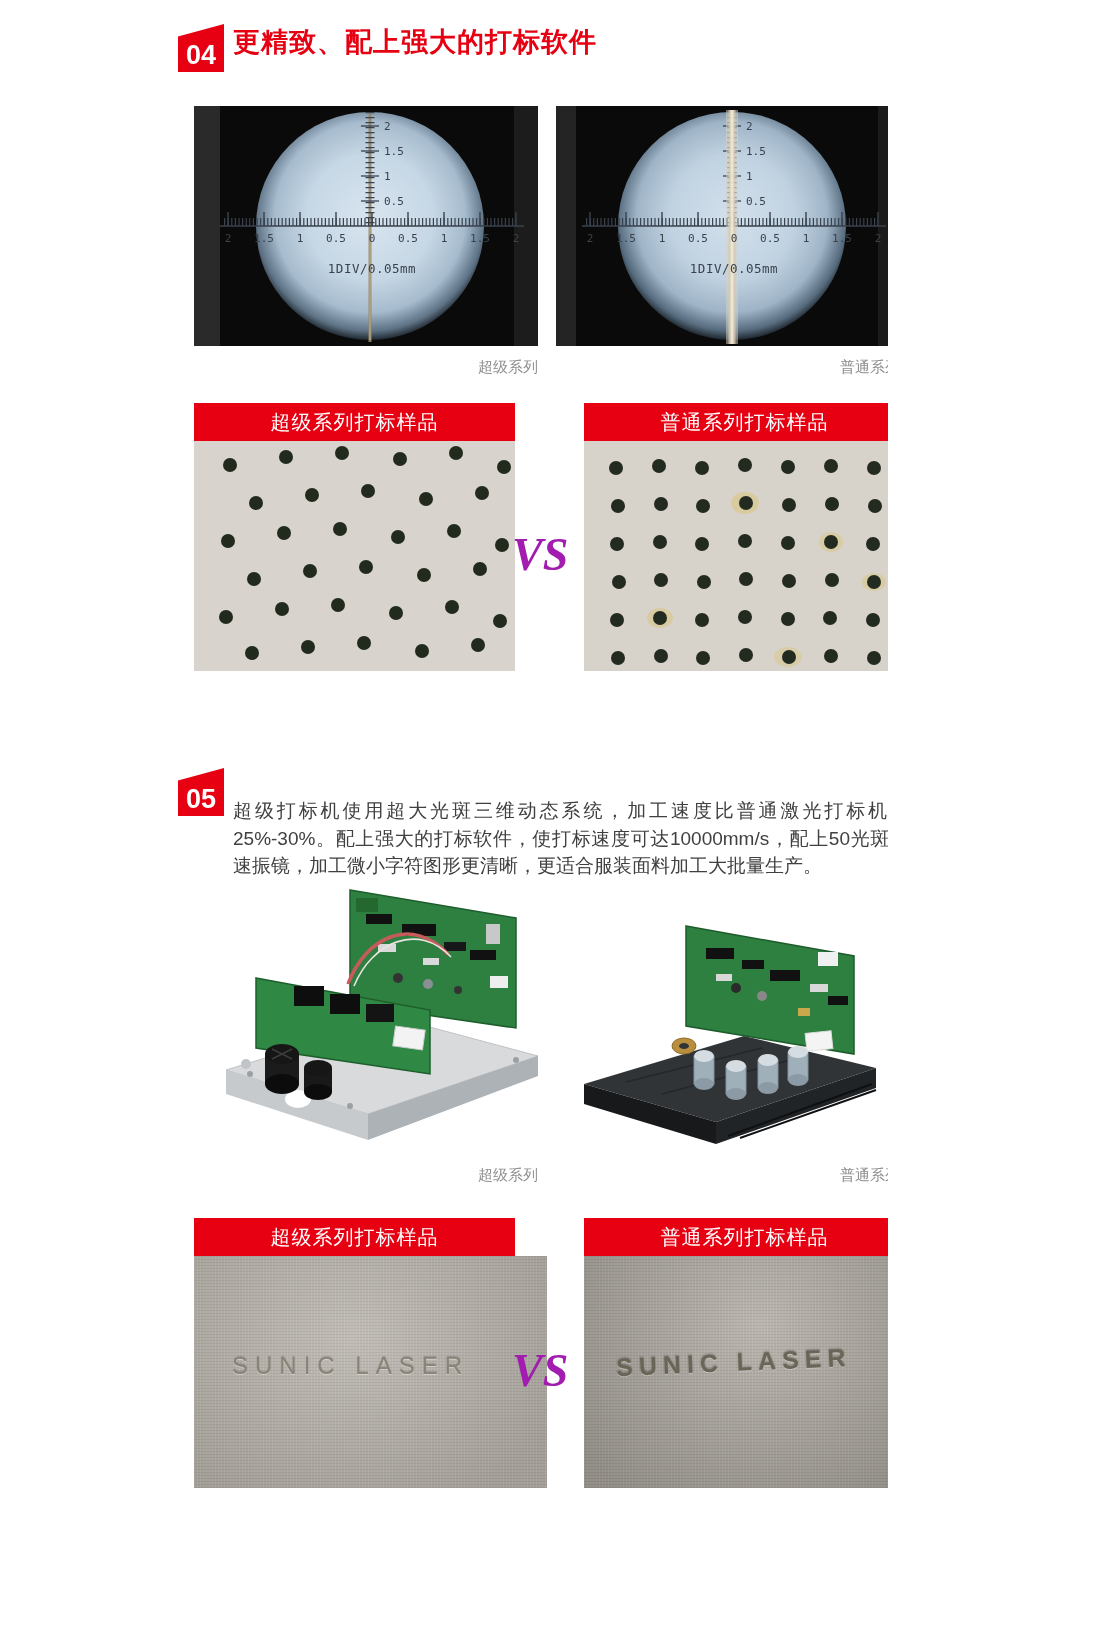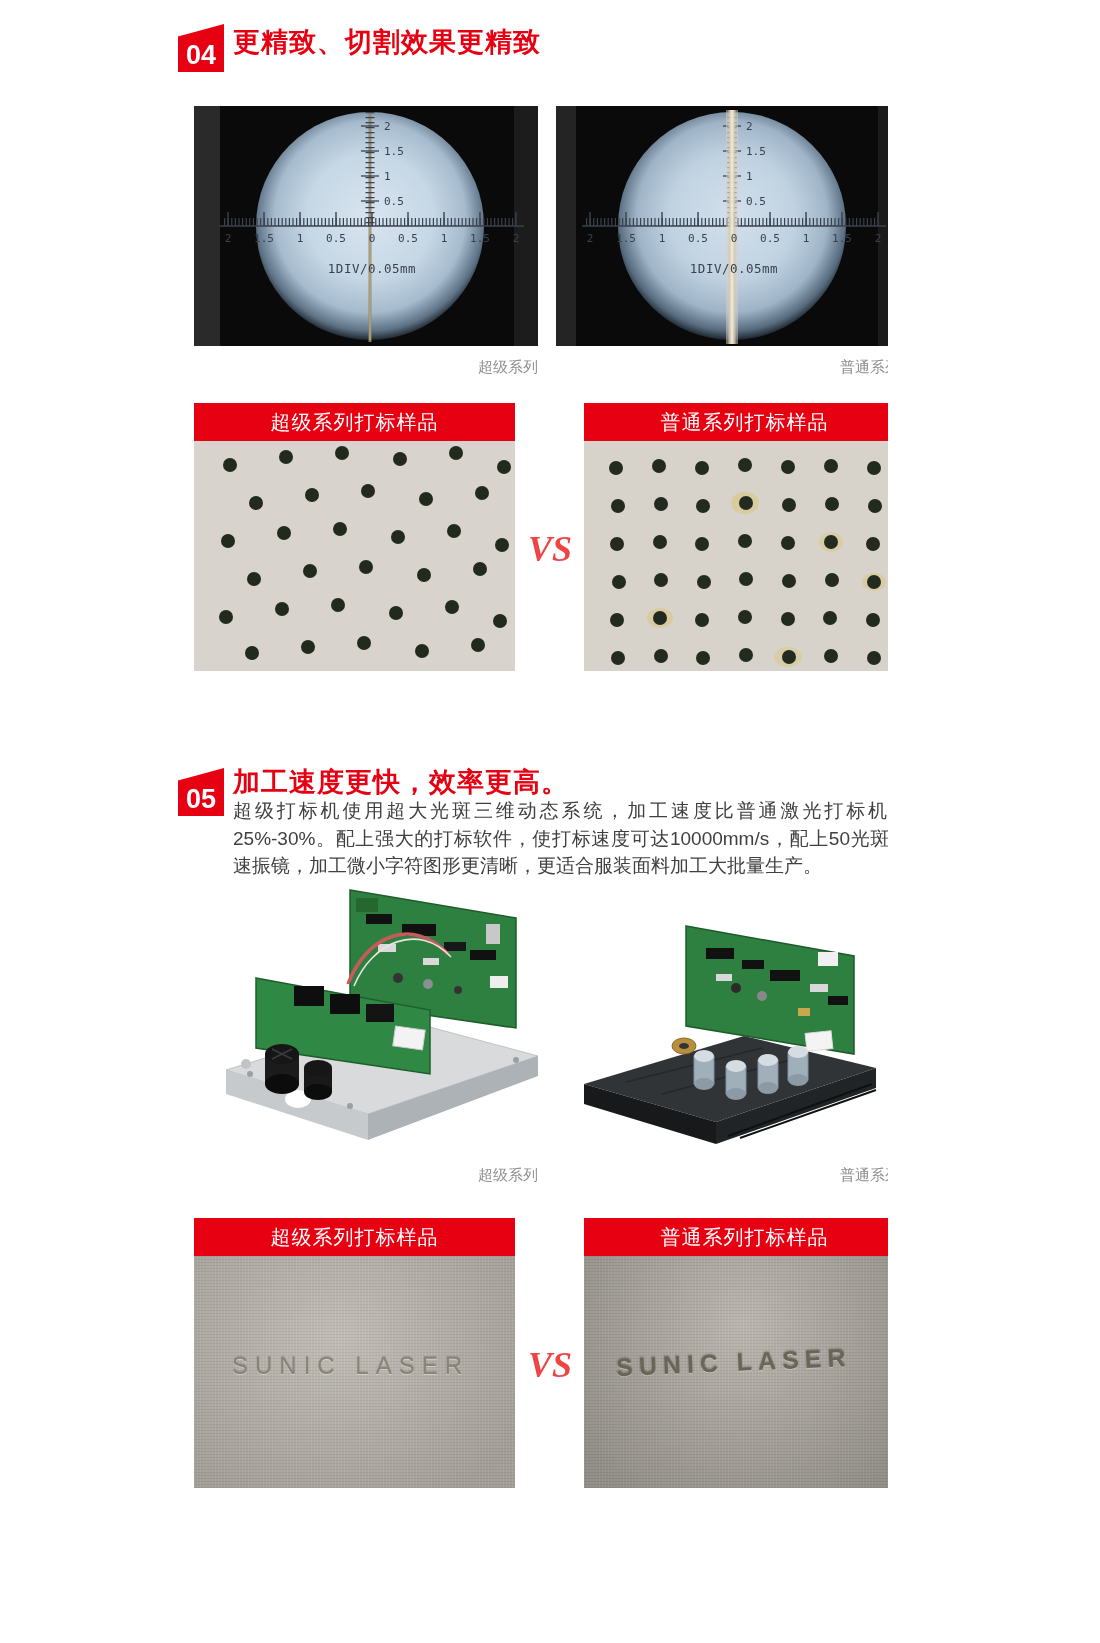--- a/index.html
+++ b/index.html
@@ -15,52 +15,52 @@
   .sec-title{color:#e60012;font-size:27px;font-weight:bold;letter-spacing:1px;white-space:nowrap;}
   .sec-sub{color:#404040;font-size:19px;white-space:nowrap;}
   .sec-body{color:#404040;font-size:19px;line-height:27.5px;text-align:justify;}
 
   .caption{color:#8f8f8f;font-size:15px;text-align:right;}
 
   .redbar{height:38px;background:#e60012;color:#ffffff;font-size:20px;
           display:flex;align-items:center;justify-content:center;letter-spacing:1px;}
 
   .vs{font-family:"Liberation Serif","DejaVu Serif",serif;font-style:italic;font-weight:bold;
-      color:#ef4444;font-size:36px;text-align:center;}
+      color:#a21caf;font-size:46px;}
 
   .col-l{left:194px;width:321px;}
   .col-r{left:584px;width:321px;}
   .imgcol-l{left:194px;width:344px;}
   .imgcol-r{left:556px;width:344px;}
 
   .photo{display:block;}
 
   .fabric{background-color:#b6b1a9;
     background-image:
       repeating-linear-gradient(90deg, rgba(255,255,255,.10) 0 1px, rgba(0,0,0,0) 1px 3px),
       repeating-linear-gradient(0deg, rgba(0,0,0,.07) 0 1px, rgba(0,0,0,0) 1px 3px);
-    overflow:hidden;}
+    overflow:hidden;padding-left:32px;}
   .fabric .shade{position:absolute;inset:0;
     background:radial-gradient(ellipse at 45% 35%, rgba(255,255,255,.14), rgba(0,0,0,.10) 85%);}
   .fabric .shade.dark{background:radial-gradient(ellipse at 50% 30%, rgba(255,255,255,.10), rgba(0,0,0,.18) 90%);}
   .mark{position:absolute;font-size:24px;letter-spacing:7px;color:#8a8478;
         text-shadow:0 1px 0 rgba(255,255,255,.35), 0 -1px 1px rgba(0,0,0,.18);white-space:nowrap;}
   .mark.deep{font-size:25px;font-weight:bold;color:#6b6558;letter-spacing:6px;
         transform:rotate(-2.5deg);
         text-shadow:0 1px 0 rgba(255,255,255,.3), 0 -1px 2px rgba(0,0,0,.3);}
 </style>
 </head>
 <body>
 
 <div id="page">
 
   <div class="abs badge" style="left:178px;top:24px;">
     <span>04</span>
   </div>
-  <div class="abs sec-title" style="left:233px;top:24px;">更精致、切割效果更精致</div>
+  <div class="abs sec-title" style="left:233px;top:24px;">更精致、配上强大的打标软件</div>
 
   <div class="abs" style="left:194px;top:106px;">
     <svg class="photo" width="344" height="240" viewBox="0 0 344 240">
       <defs>
         <radialGradient id="lensL" cx="50%" cy="46%" r="55%">
           <stop offset="0%" stop-color="#d8e5f0"></stop>
             <stop offset="50%" stop-color="#c6d7e5"></stop>
           <stop offset="76%" stop-color="#a6bbcd"></stop>
             <stop offset="91%" stop-color="#5d7284"></stop>
           <stop offset="100%" stop-color="#11161c"></stop>
@@ -271,21 +271,20 @@
           <circle cx="290" cy="217" r="7"></circle>
       </g>
     </svg>
   </div>
 
   <div class="abs vs" style="left:512px;top:528px;width:76px;">VS</div>
 
   <div class="abs badge" style="left:178px;top:768px;">
     <span>05</span>
   </div>
-  <div class="abs sec-title" style="left:233px;top:764px;">加工速度更快，效率更高。</div>
   <div class="abs sec-body" style="left:233px;top:797px;width:676px;">超级打标机使用超大光斑三维动态系统，加工速度比普通激光打标机快25%-30%。配上强大的打标软件，使打标速度可达10000mm/s，配上50光斑高速振镜，加工微小字符图形更清晰，更适合服装面料加工大批量生产。</div>
 
   <div class="abs" style="left:198px;top:858px;">
     <svg class="photo" width="364" height="306" viewBox="0 0 364 306">
 
       <polygon points="28,212 170,256 340,198 198,160" fill="#d8dadc" stroke="#bfc2c5" stroke-width="1"></polygon>
       <polygon points="28,212 170,256 170,282 28,236" fill="#c7cacd"></polygon>
       <polygon points="170,256 340,198 340,218 170,282" fill="#adb2b7"></polygon>
       <ellipse cx="100" cy="241" rx="13" ry="9" fill="#ffffff"></ellipse>
       <circle cx="52" cy="216" r="3" fill="#9aa0a6"></circle>

